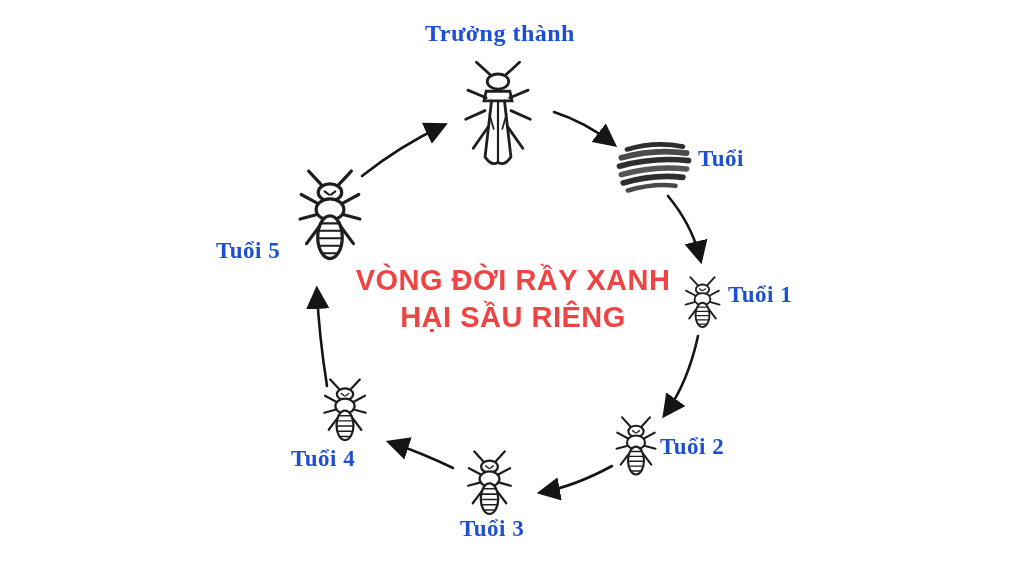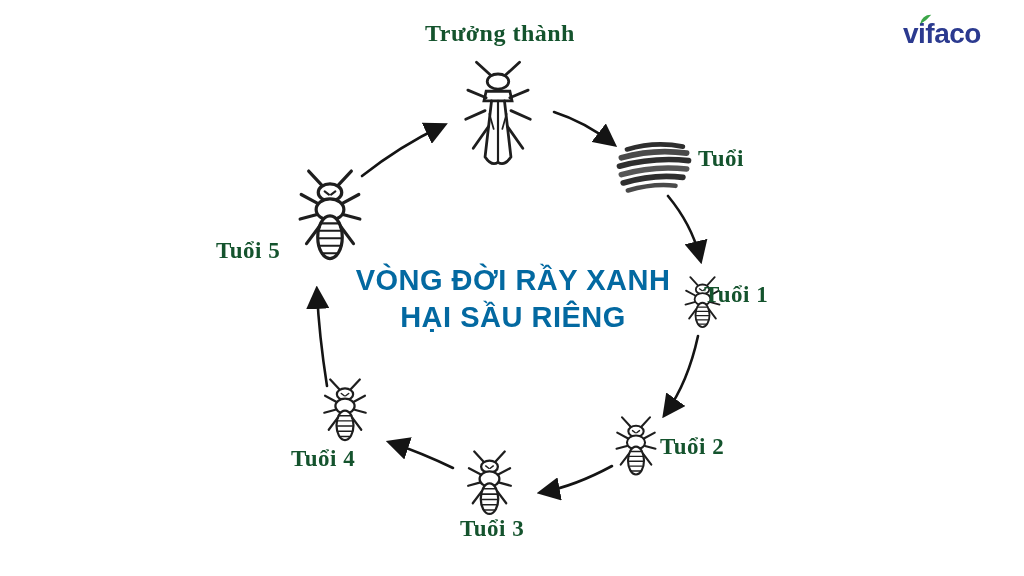--- a/index.html
+++ b/index.html
@@ -12,30 +12,30 @@
   .canvas {
     position: relative;
     width: 1024px;
     height: 576px;
     background: #ffffff;
   }
   .abs { position: absolute; }
   .stage-label {
     font-family: "Liberation Serif", "DejaVu Serif", serif;
     font-weight: 700;
-    color: #14532d;
+    color: #1d4ed8;
     font-size: 23px;
     white-space: nowrap;
     letter-spacing: 0.5px;
   }
   .top-label { font-size: 24px; }
   .center-title {
     font-family: "Liberation Sans", "DejaVu Sans", sans-serif;
     font-weight: 700;
-    color: #0369a1;
+    color: #ef4444;
     font-size: 29px;
     line-height: 37px;
     text-align: center;
     letter-spacing: 0.5px;
     white-space: nowrap;
   }
   .logo {
     font-family: "Liberation Sans", "DejaVu Sans", sans-serif;
     font-weight: 700;
     font-size: 28px;
@@ -134,21 +134,21 @@
     </svg>
 
   <svg class="abs sketch" style="left:612px;top:138px" width="84" height="62">
       <use href="#sym-eggs"></use>
     </svg>
   <div class="abs stage-label" style="left:698px;top:146px">Tuổi</div>
 
   <svg class="abs sketch" style="left:684px;top:276px" width="37" height="56">
       <use href="#sym-nymph"></use>
     </svg>
-  <div class="abs stage-label" style="left:704px;top:282px">Tuổi 1</div>
+  <div class="abs stage-label" style="left:728px;top:282px">Tuổi 1</div>
 
   <svg class="abs sketch" style="left:614px;top:416px" width="44" height="64">
       <use href="#sym-nymph"></use>
     </svg>
   <div class="abs stage-label" style="left:660px;top:434px">Tuổi 2</div>
 
   <svg class="abs sketch" style="left:466px;top:450px" width="47" height="70">
       <use href="#sym-nymph"></use>
     </svg>
   <div class="abs stage-label" style="left:460px;top:516px">Tuổi 3</div>
@@ -161,20 +161,14 @@
   <svg class="abs sketch" style="left:298px;top:168px" width="64" height="100">
       <use href="#sym-nymph"></use>
     </svg>
   <div class="abs stage-label" style="left:216px;top:238px">Tuổi 5</div>
 
   <div class="abs center-title" style="left:350px;top:262px;width:326px">
     <div>VÒNG ĐỜI RẦY XANH</div>
     <div>HẠI SẦU RIÊNG</div>
   </div>
 
-  <div class="abs" style="left:903px;top:18px">
-    <span class="logo">vifaco</span>
-    <svg class="logo-accent" viewBox="0 0 14 10" width="14" height="10" style="transform:rotate(-12deg)">
-      <use href="#sym-leaf"></use>
-    </svg>
-  </div>
 
 </div>
 
 </body></html>

